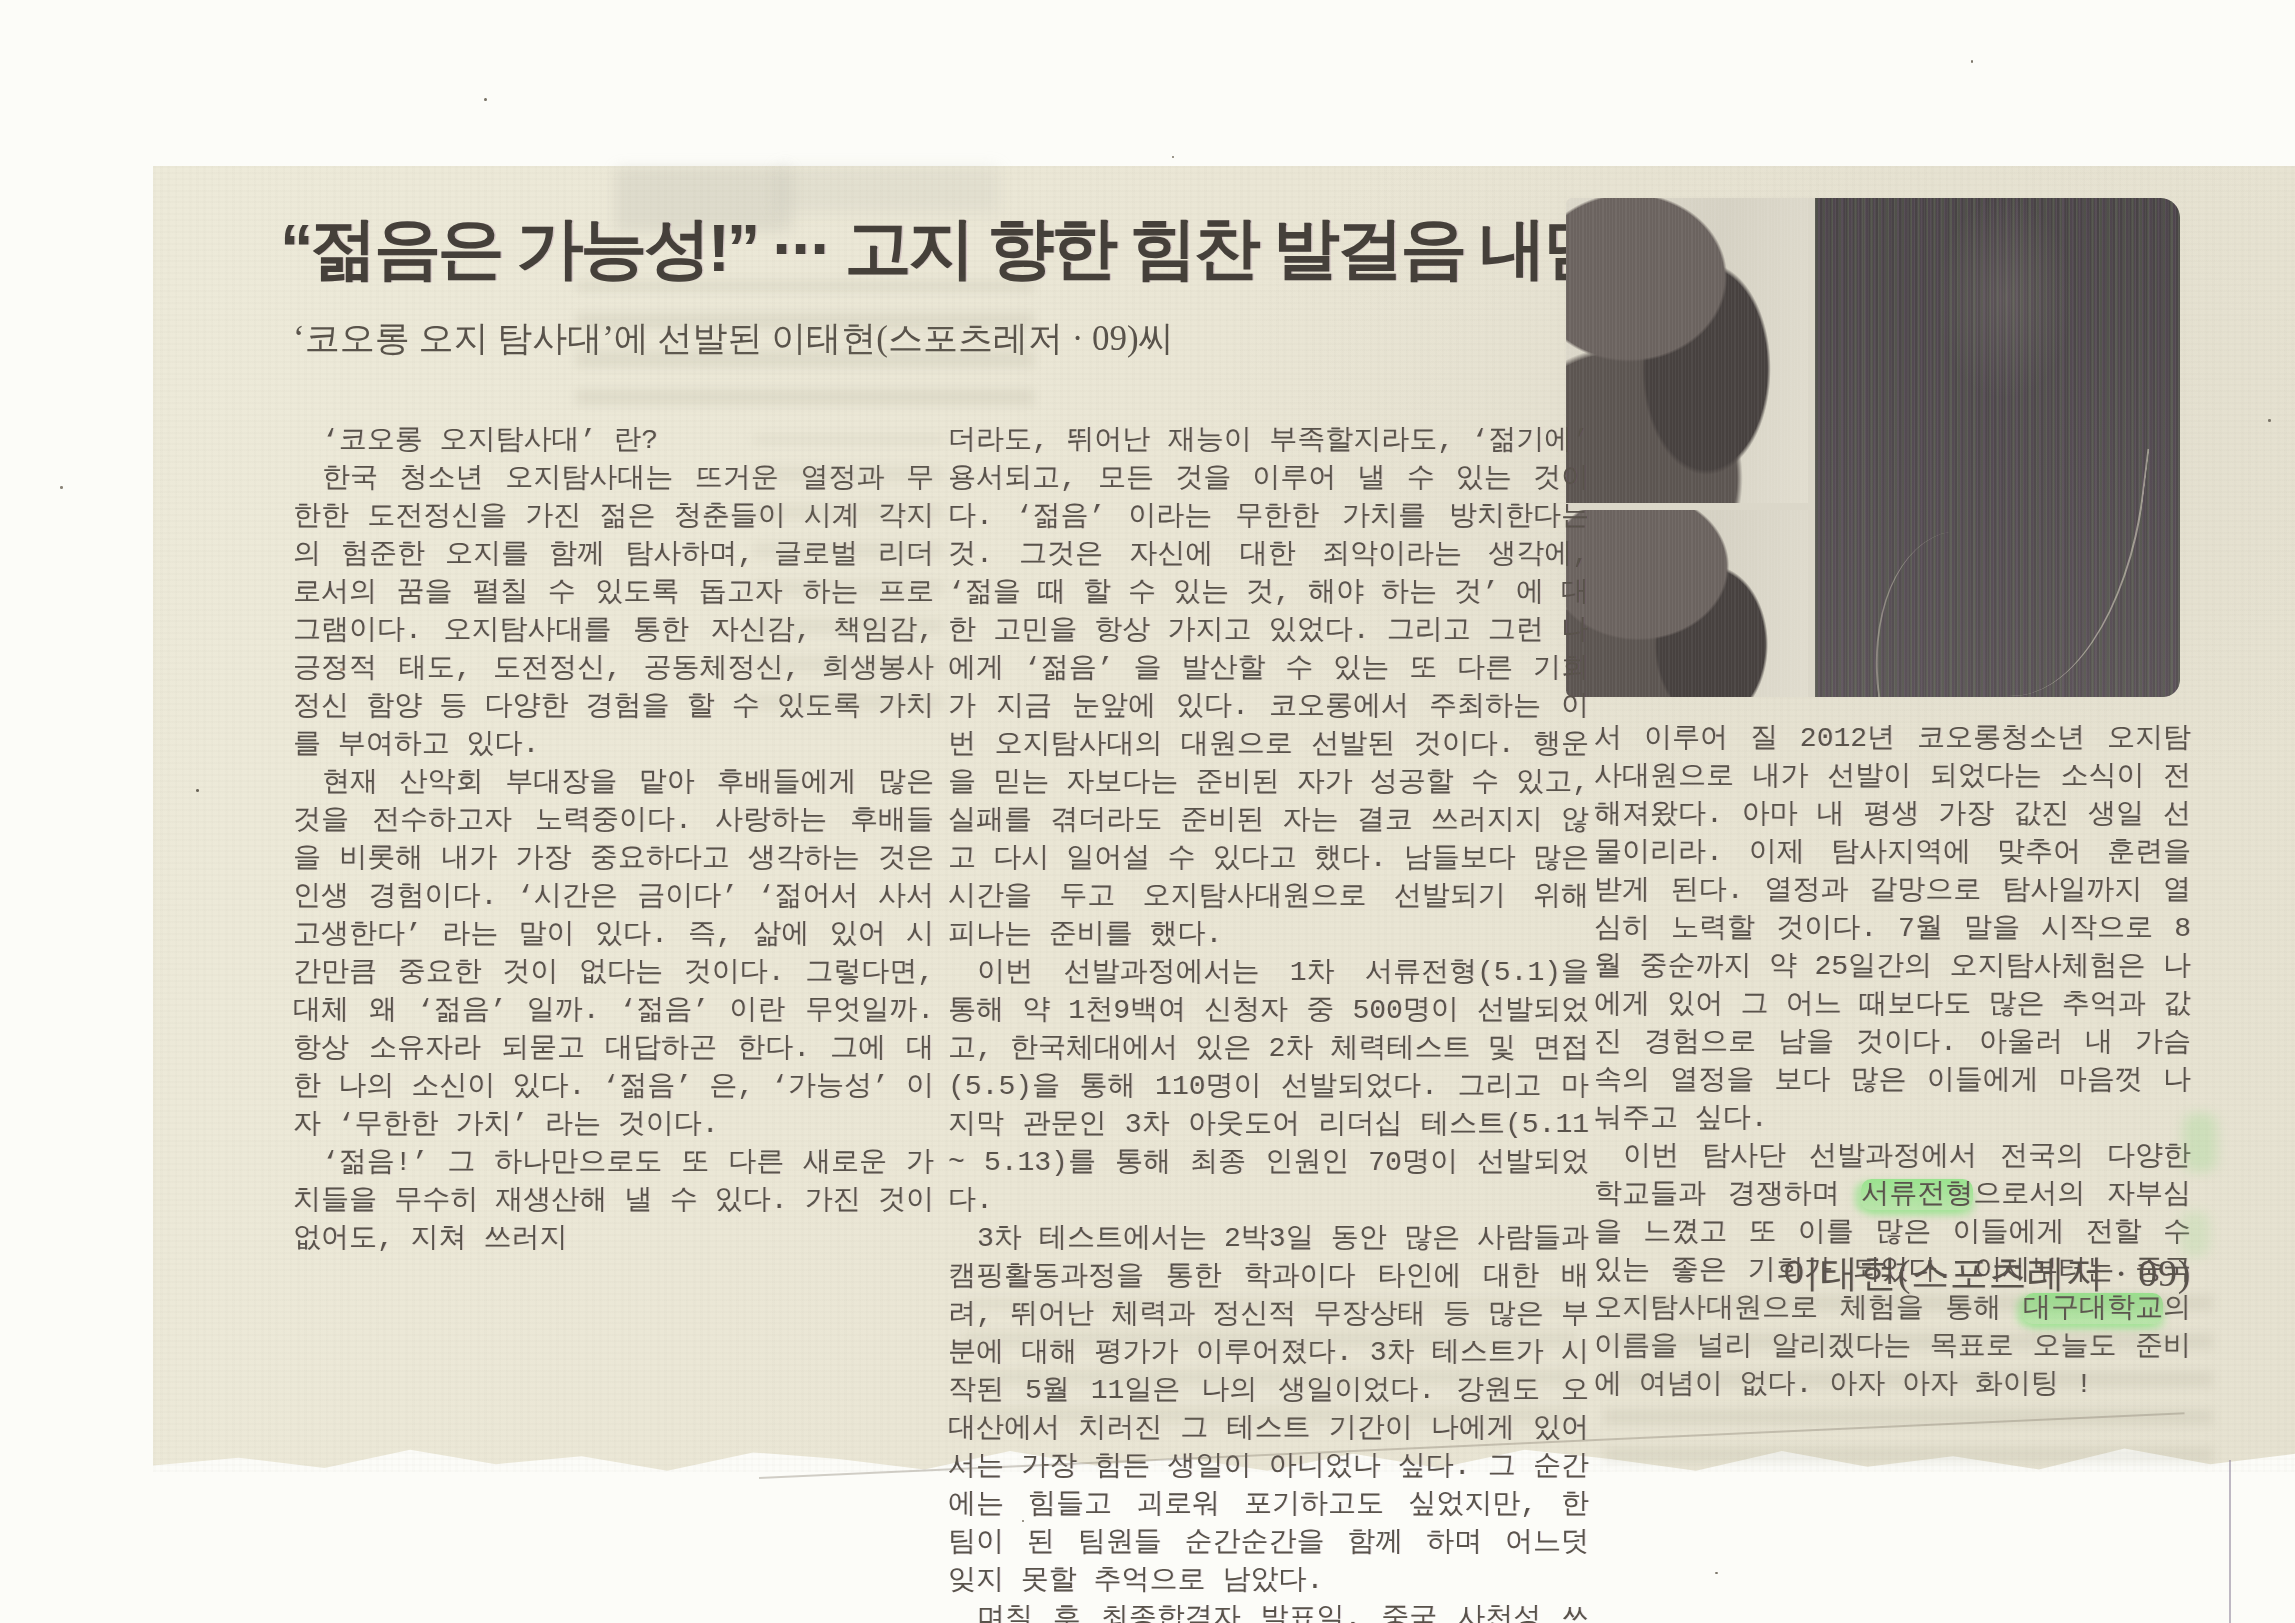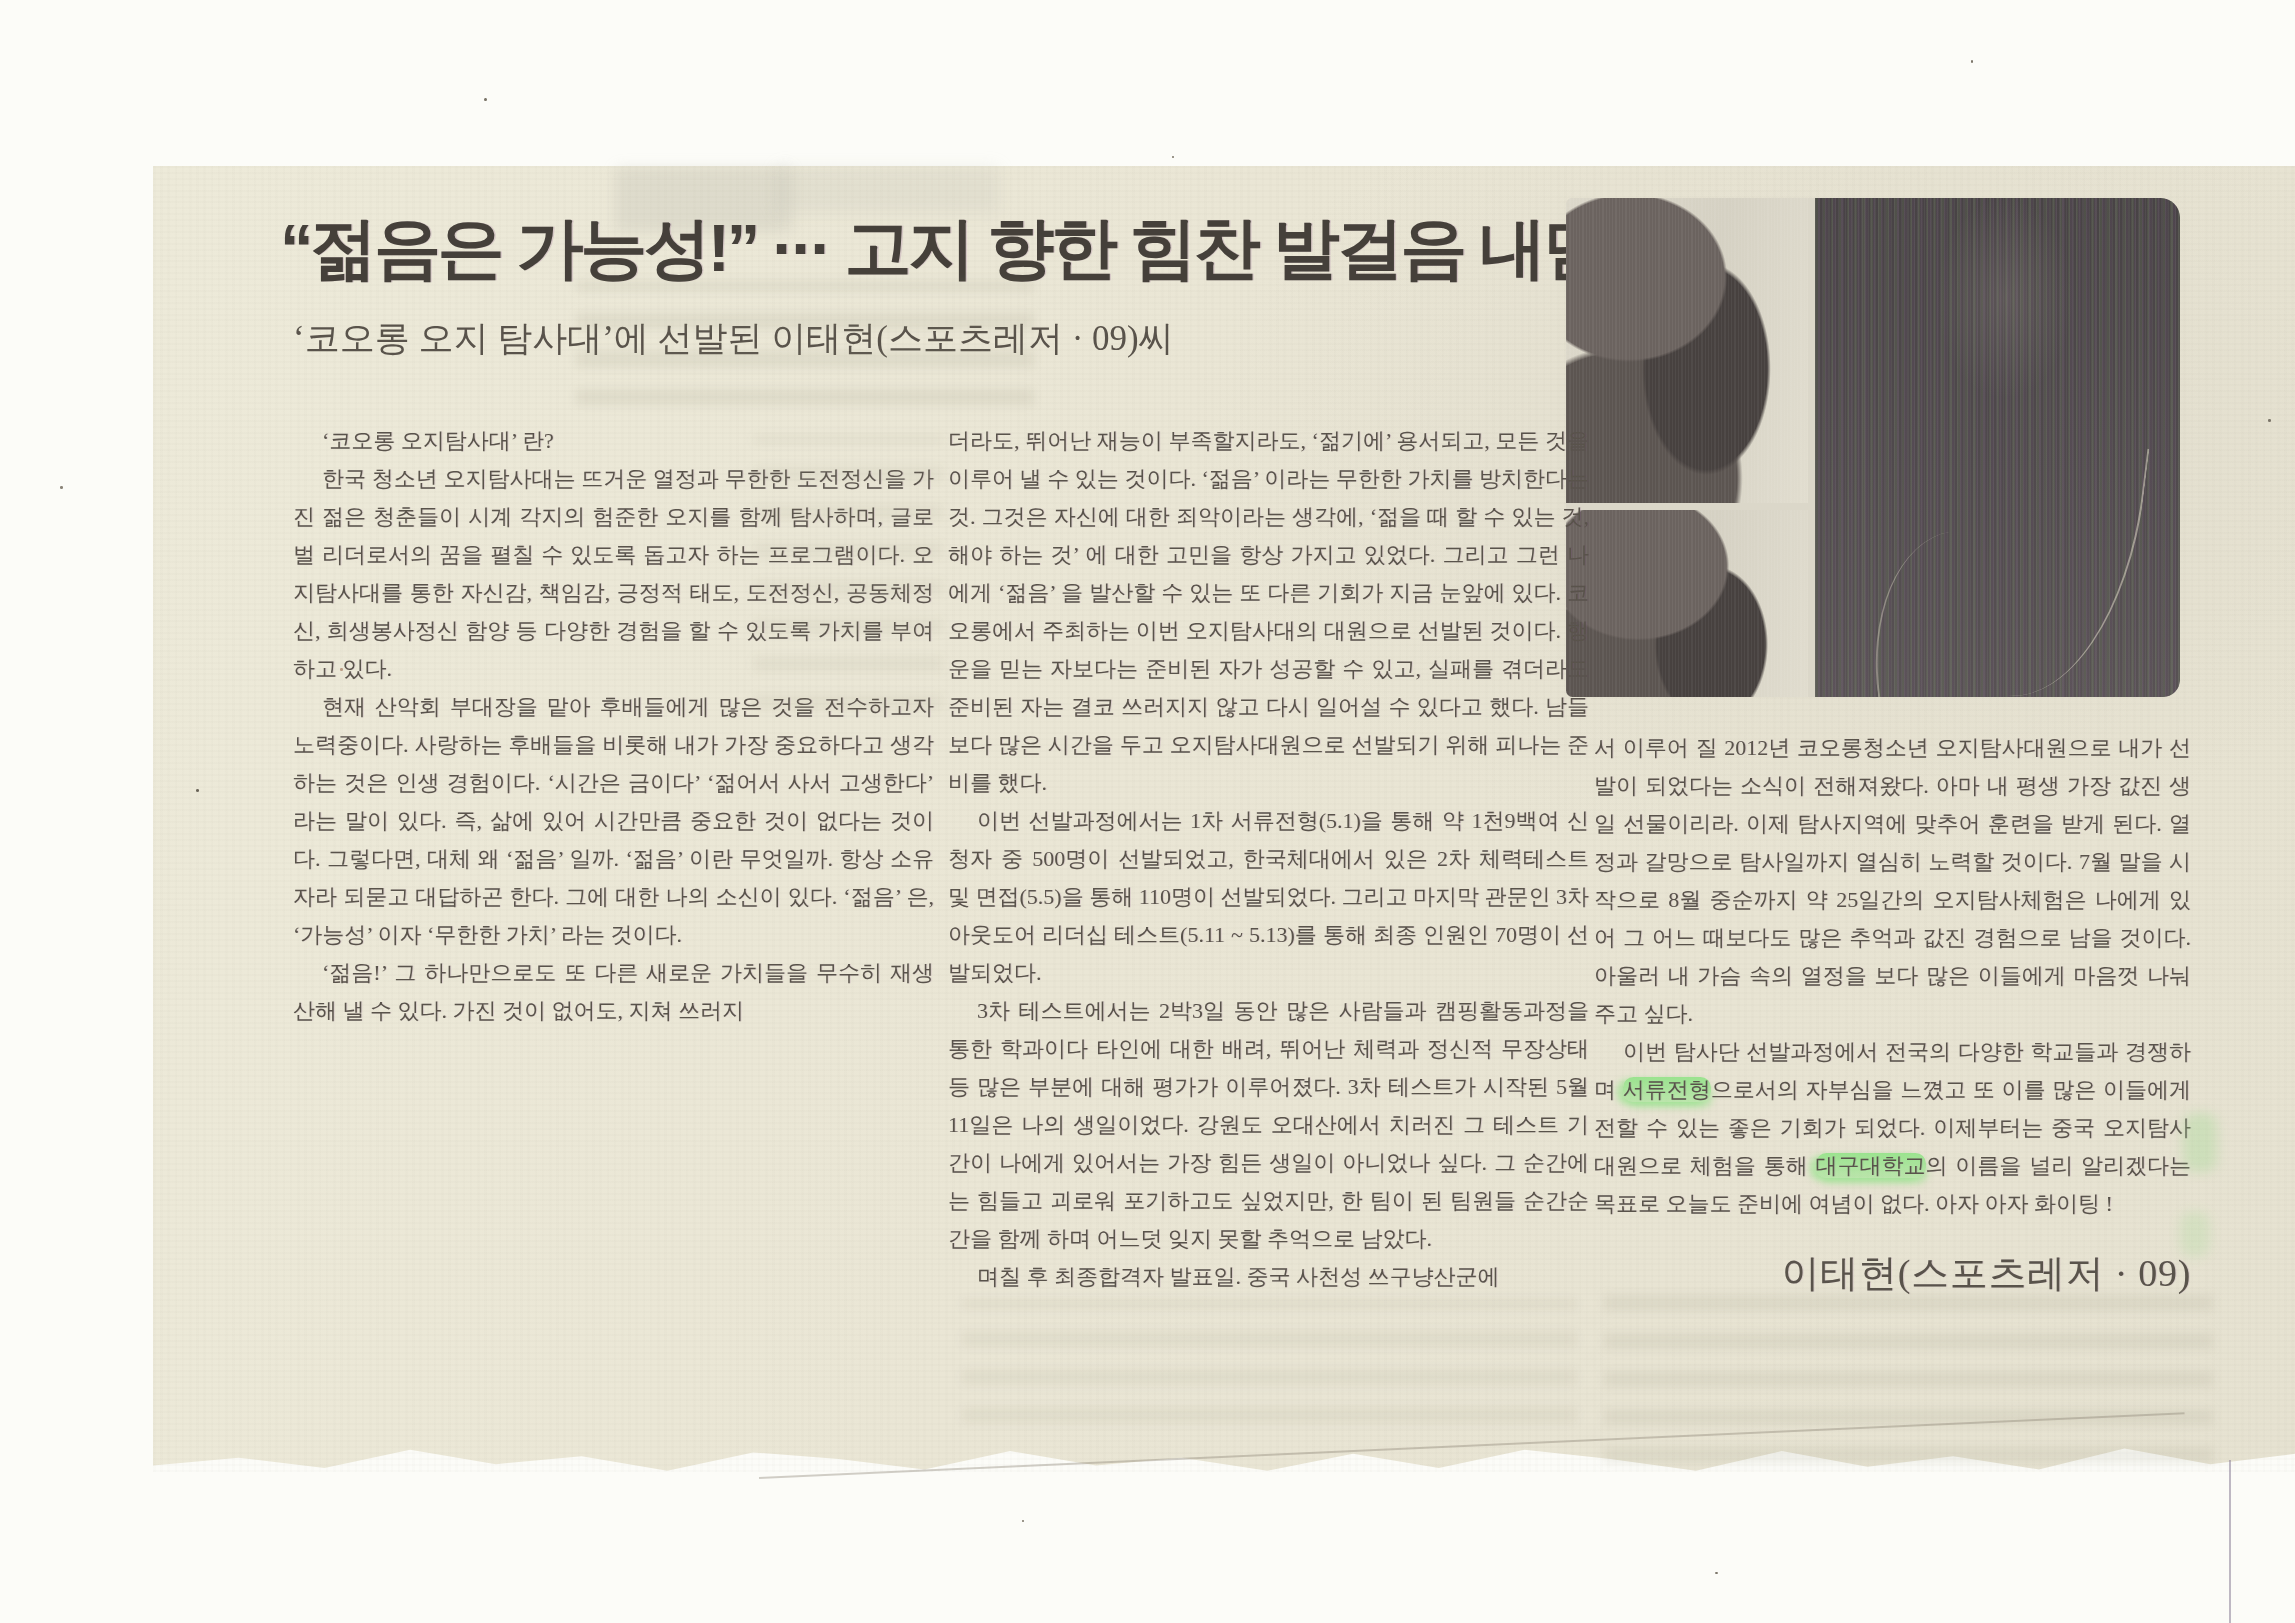--- a/index.html
+++ b/index.html
@@ -36,27 +36,28 @@
     text-shadow:1.3px 0 0 rgba(120,60,130,.18);
   }
   .subhead{
     position:absolute;left:293px;top:318px;width:1113px;margin:0;
     font-weight:400;font-size:35px;line-height:41px;letter-spacing:0px;
     color:var(--ink,#57524b);white-space:nowrap;
   }
   
   .col{
     position:absolute;top:422px;
-    font-size:22px;line-height:38px;text-align:justify;
+    font-size:28px;line-height:38px;text-align:justify;
     word-break:break-all;color:var(--ink,#59534b);
     text-shadow:1px 0 0 rgba(130,70,140,.14);
+    font-family:Liberation Mono, monospace;
   }
   .col-1{left:293px;width:641px;}
   .col-2{left:948px;width:641px;}
-  .col-3{left:1594px;top:720px;width:597px;margin-top:9px;}
+  .col-3{left:1594px;top:720px;width:597px;}
   .para{margin:0;}
   .para.indent{text-indent:29px;}
   .hl{
     display:inline;
     background:linear-gradient(rgba(141,227,131,.85), rgba(151,230,140,.55));
     border-radius:10.5px;
     box-shadow:-6.5px 2.6px 6.5px rgba(141,227,131,.55), 2.6px 6.5px 7.9px -1.3px rgba(141,227,131,.5);
   }
   .byline{
     position:absolute;left:1594px;top:1248px;width:597px;

